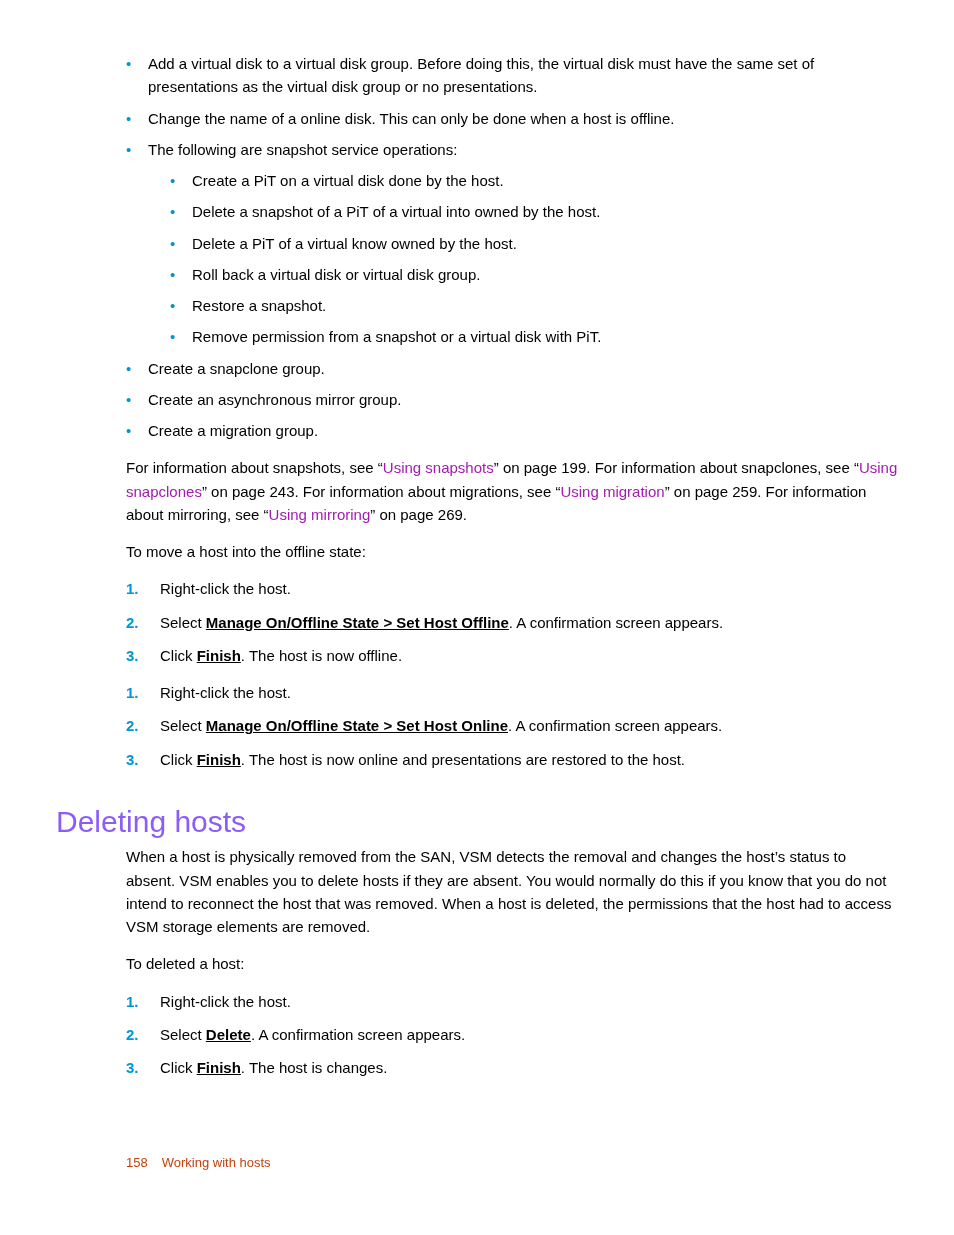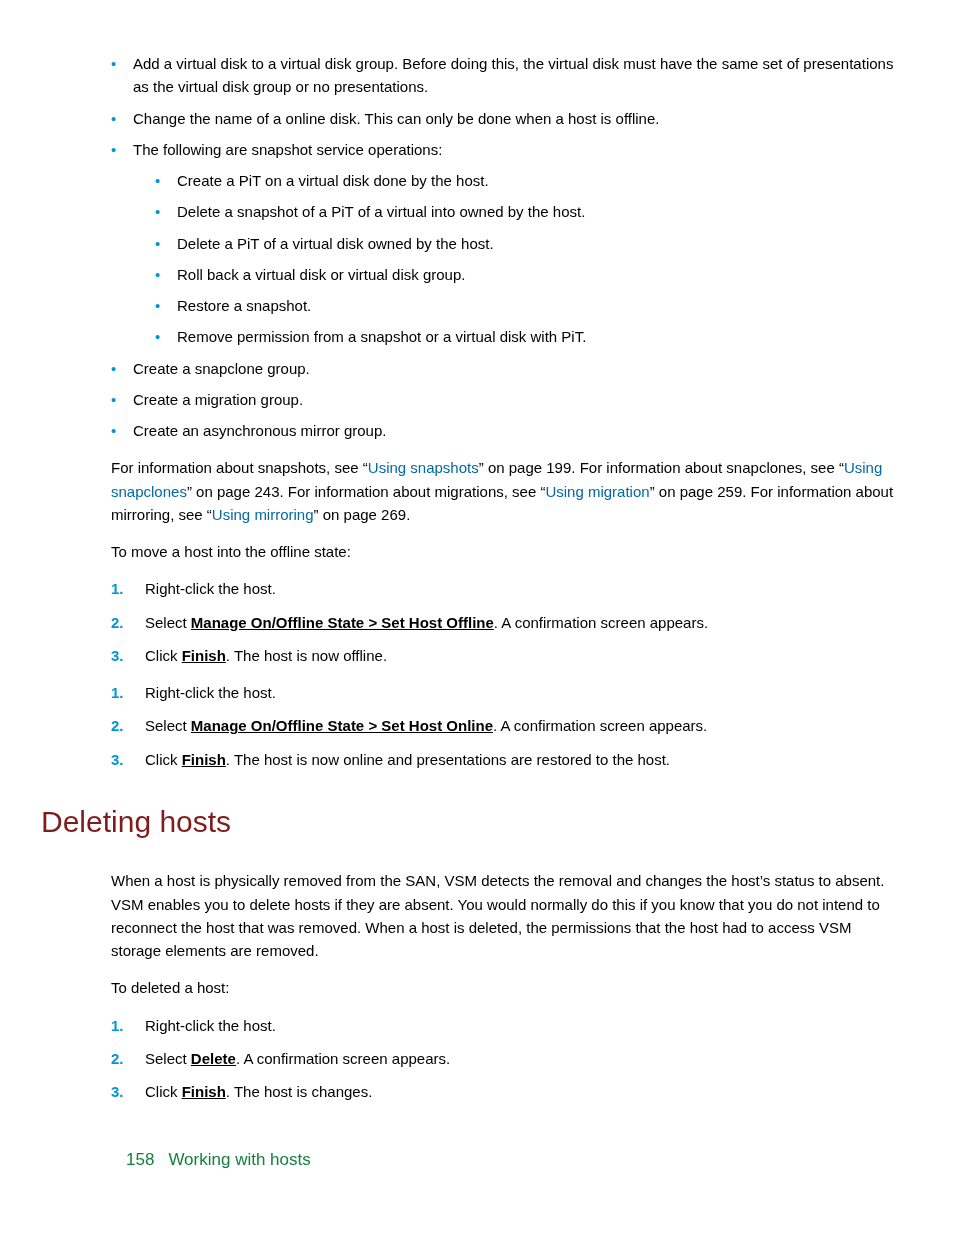--- a/index.html
+++ b/index.html
@@ -9,21 +9,21 @@
     width: 954px;
     height: 1235px;
     background: #ffffff;
     font-family: "Segoe UI", "Helvetica Neue", Arial, sans-serif;
     color: #000000;
     font-size: 15px;
     line-height: 1.55;
   }
   .page {
     box-sizing: border-box;
-    padding: 52px 56px 40px 41px;
+    padding: 52px 56px 40px 56px;
     width: 954px;
     height: 1235px;
     position: relative;
   }
   .content {
     margin-left: 70px;
     margin-right: 0;
   }
   ul.bullets {
     list-style: none;
@@ -65,62 +65,62 @@
     left: 0;
     top: 0;
     color: #0096d6;
     font-weight: 600;
     font-size: 15px;
   }
   p.para {
     margin: 0 0 14px 0;
   }
   a.xref {
-    color: #0369a1;
+    color: #a21caf;
     text-decoration: none;
   }
   h2.section-heading {
     font-size: 30px;
     font-weight: 400;
-    color: #7f1d1d;
-    margin: 28px 0 24px -70px;
+    color: #8b5cf6;
+    margin: 28px 0 0 -70px;
   }
   .bold { font-weight: 600; text-decoration: underline; }
   .footer {
     position: absolute;
     bottom: 62px;
     left: 126px;
-    font-size: 17px;
-    color: #15803d;
+    font-size: 13px;
+    color: #c2410c;
   }
   .footer .pnum { margin-right: 14px; }
 </style>
 </head>
 <body>
 
 <div class="page">
   <div class="content">
 
     <ul class="bullets">
       <li><span>Add a virtual disk to a virtual disk group. Before doing this, the virtual disk must have the same set of presentations as the virtual disk group or no presentations.</span></li>
       <li><span>Change the name of a online disk. This can only be done when a host is offline.</span></li>
       <li>
         <span>The following are snapshot service operations:</span>
         <ul class="bullets">
           <li><span>Create a PiT on a virtual disk done by the host.</span></li>
           <li><span>Delete a snapshot of a PiT of a virtual into owned by the host.</span></li>
-          <li><span>Delete a PiT of a virtual disk owned by the host.</span></li>
+          <li><span>Delete a PiT of a virtual know owned by the host.</span></li>
           <li><span>Roll back a virtual disk or virtual disk group.</span></li>
           <li><span>Restore a snapshot.</span></li>
           <li><span>Remove permission from a snapshot or a virtual disk with PiT.</span></li>
         </ul>
       </li>
       <li><span>Create a snapclone group.</span></li>
+      <li><span>Create an asynchronous mirror group.</span></li>
       <li><span>Create a migration group.</span></li>
-      <li><span>Create an asynchronous mirror group.</span></li>
     </ul>
 
     <p class="para">
       <span>For information about snapshots, see “</span><a class="xref">Using snapshots</a><span>” on page 199. For information about snapclones, see “</span><a class="xref">Using snapclones</a><span>” on page 243. For information about migrations, see “</span><a class="xref">Using migration</a><span>” on page 259. For information about mirroring, see “</span><a class="xref">Using mirroring</a><span>” on page 269.</span>
     </p>
 
     <p class="para">To move a host into the offline state:</p>
 
     <ol class="steps">
       <li><span>Right-click the host.</span></li>

